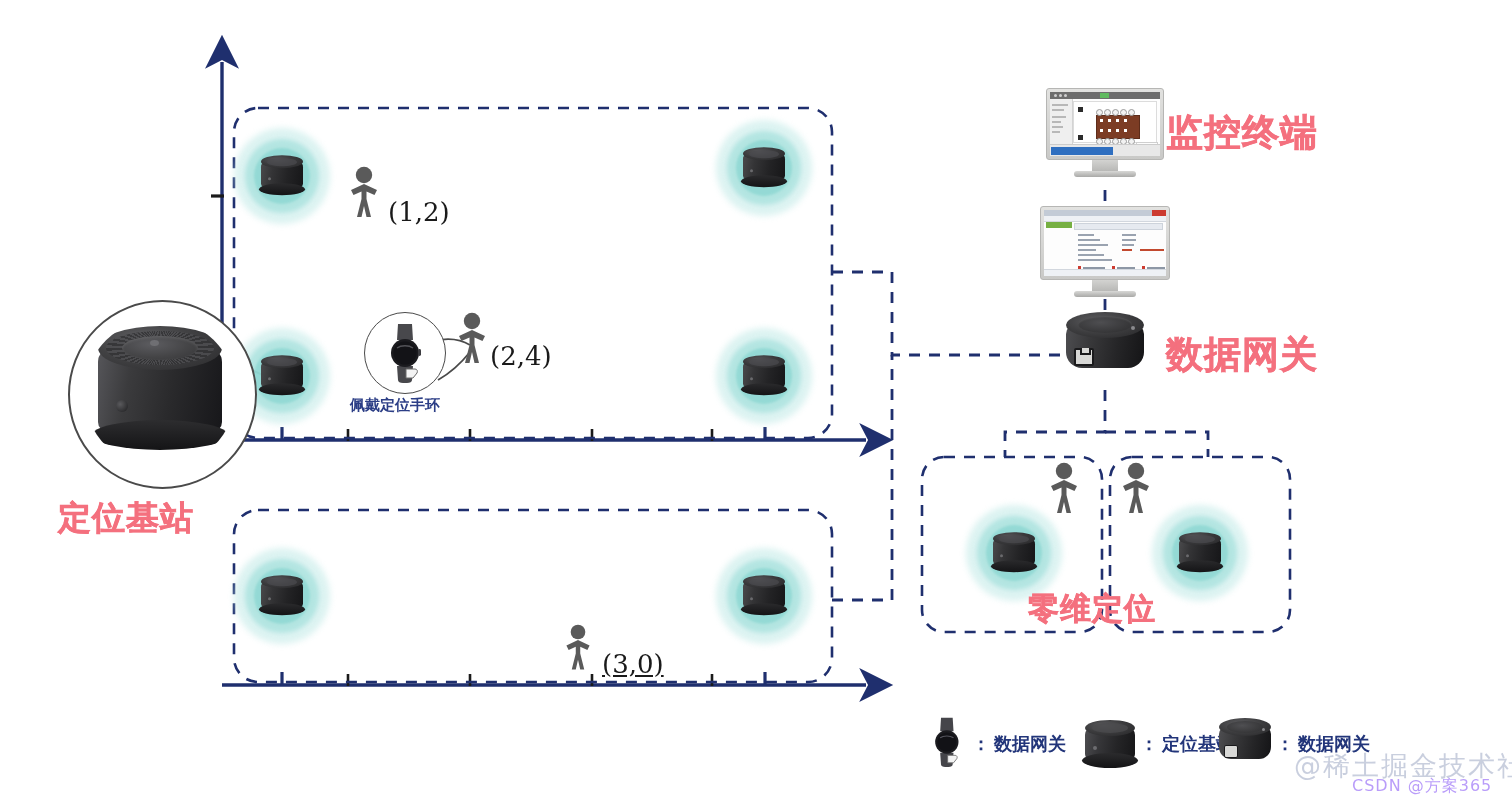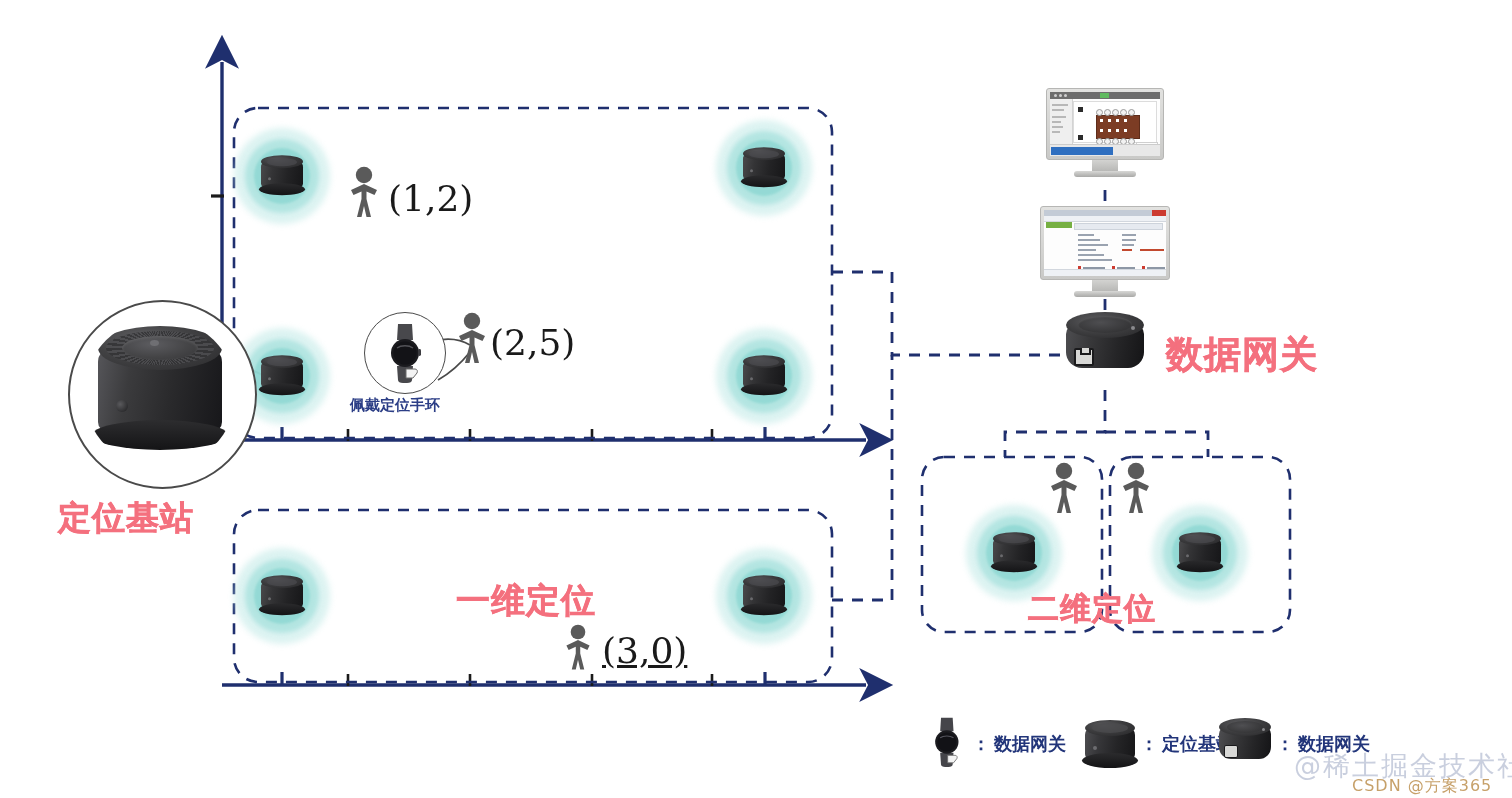--- a/index.html
+++ b/index.html
@@ -18,21 +18,22 @@
 
   .pinklbl{
     color:#f4707e;font-weight:bold;
     font-family:"DejaVu Sans","Liberation Sans",sans-serif;
     letter-spacing:1px;
     -webkit-text-stroke:0.6px #f4707e;
   }
   .coordlbl{
     color:#1a1a1a;
     font-family:"DejaVu Serif","Liberation Serif",serif;
-    font-size:36px;
+    font-size:26px;
+    margin-top:19px;
   }
   .smallnavy{
     color:#2c3e86;font-size:15px;font-weight:bold;
     font-family:"DejaVu Sans","Liberation Sans",sans-serif;
   }
 
   
   .bs{position:absolute;}
   .bs .glow{
     position:absolute;left:50%;top:50%;
@@ -160,21 +161,21 @@
     font-family:"DejaVu Sans","Liberation Sans",sans-serif;
   }
 
   
   .wm1{
     position:absolute;color:#9ea8c4;opacity:.55;font-size:27px;
     font-family:"DejaVu Sans","Liberation Sans",sans-serif;
     letter-spacing:2px;white-space:nowrap;
   }
   .wm2{
-    position:absolute;color:#a16207;opacity:.6;font-size:16px;
+    position:absolute;color:#8b5cf6;opacity:.6;font-size:16px;
     font-family:"DejaVu Sans","Liberation Sans",sans-serif;
     letter-spacing:1px;white-space:nowrap;
   }
 </style>
 </head>
 <body>
 
 <div id="stage">
 
   <svg class="layer" width="1512" height="798" viewBox="0 0 1512 798">
@@ -360,25 +361,24 @@
     <circle cx="20" cy="9" r="8.2" fill="#5a5a5a"></circle>
     <path d="M20,18 L33,24 L30.5,29 L22.5,25.6 L22.5,33 L27,51 L22.5,51 L20,40 L17.5,51 L13,51 L17.5,33 L17.5,25.6 L9.5,29 L7,24 Z" fill="#5a5a5a"></path>
   </svg>
 
   <svg class="person" style="left:1116px;top:462px;" width="40" height="56" viewBox="0 0 40 56">
     <circle cx="20" cy="9" r="8.2" fill="#5a5a5a"></circle>
     <path d="M20,18 L33,24 L30.5,29 L22.5,25.6 L22.5,33 L27,51 L22.5,51 L20,40 L17.5,51 L13,51 L17.5,33 L17.5,25.6 L9.5,29 L7,24 Z" fill="#5a5a5a"></path>
   </svg>
 
   <div class="lbl coordlbl" style="left:388px;top:178px;">(1,2)</div>
-  <div class="lbl coordlbl" style="left:490px;top:322px;">(2,5)</div>
+  <div class="lbl coordlbl" style="left:490px;top:322px;">(2,4)</div>
   <div class="lbl coordlbl" style="left:602px;top:630px;text-decoration:underline;">(3,0)</div>
 
-  <div class="lbl pinklbl" style="left:456px;top:578px;font-size:34px;">一维定位</div>
-  <div class="lbl pinklbl" style="left:1028px;top:588px;font-size:31px;">二维定位</div>
+  <div class="lbl pinklbl" style="left:1028px;top:588px;font-size:31px;">零维定位</div>
 
   <div class="calloutcircle" style="left:68px;top:300px;width:185px;height:185px;"></div>
   <div style="position:absolute;left:84px;top:318px;width:152px;height:150px;overflow:hidden;border-radius:50%;">
     <div style="position:absolute;left:8px;top:8px;width:136px;height:128px;">
 
       <div style="position:absolute;left:6px;top:22px;width:124px;height:84px;
                   background:linear-gradient(100deg,#56565a 0%,#3b3b3d 26%,#2a2a2c 58%,#17171a 100%);
                   border-radius:14px 14px 10px 10px;"></div>
 
       <div style="position:absolute;left:6px;top:0px;width:124px;height:44px;
@@ -456,20 +456,21 @@
           <div style="position:absolute;left:62px;top:40px;width:20px;height:12px;border:1px solid #cfcfcf;"></div>
         </div>
         <div class="taskbar">
             <div class="tbblue"></div>
           </div>
       </div>
     </div>
     <div class="stand"></div>
     <div class="foot"></div>
   </div>
+  <div class="lbl pinklbl" style="left:1166px;top:108px;font-size:37px;">监控终端</div>
 
   <div class="mon" style="left:1040px;top:206px;width:130px;">
     <div class="bez" style="height:74px;">
       <div class="scr scr2">
         <div class="topbar"></div>
           <div class="redbar"></div>
         <div class="menu"></div>
         <div class="greenbtn"></div>
         <div class="tabbar"></div>
         <div class="frow" style="left:34px;top:24px;width:16px;background:#5a6playeholder;"></div>

